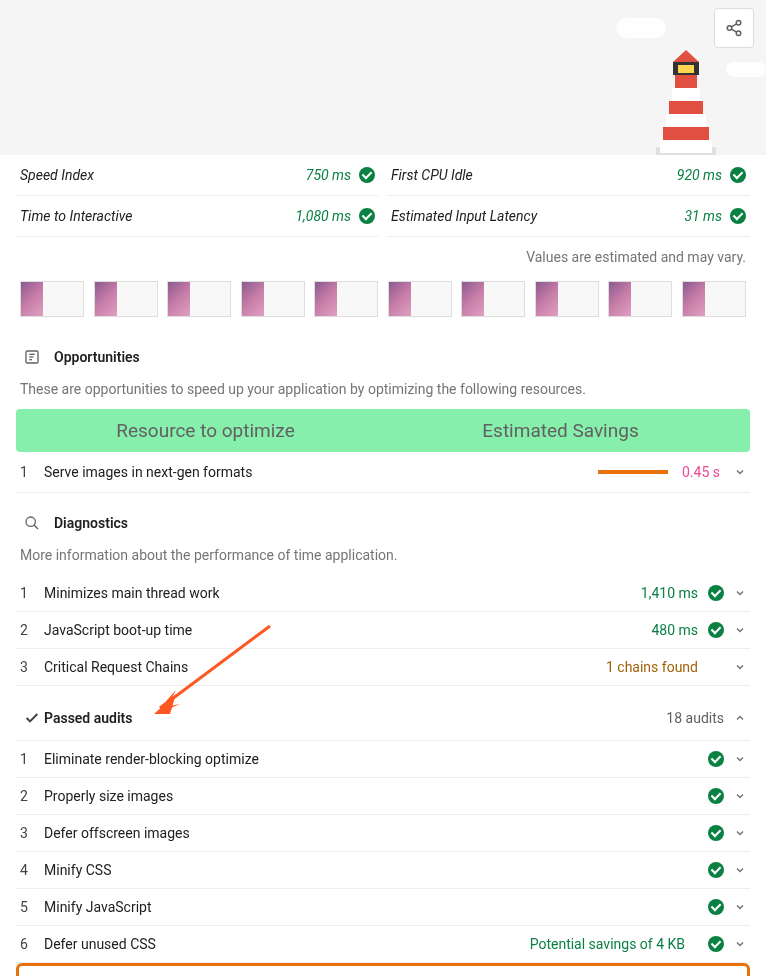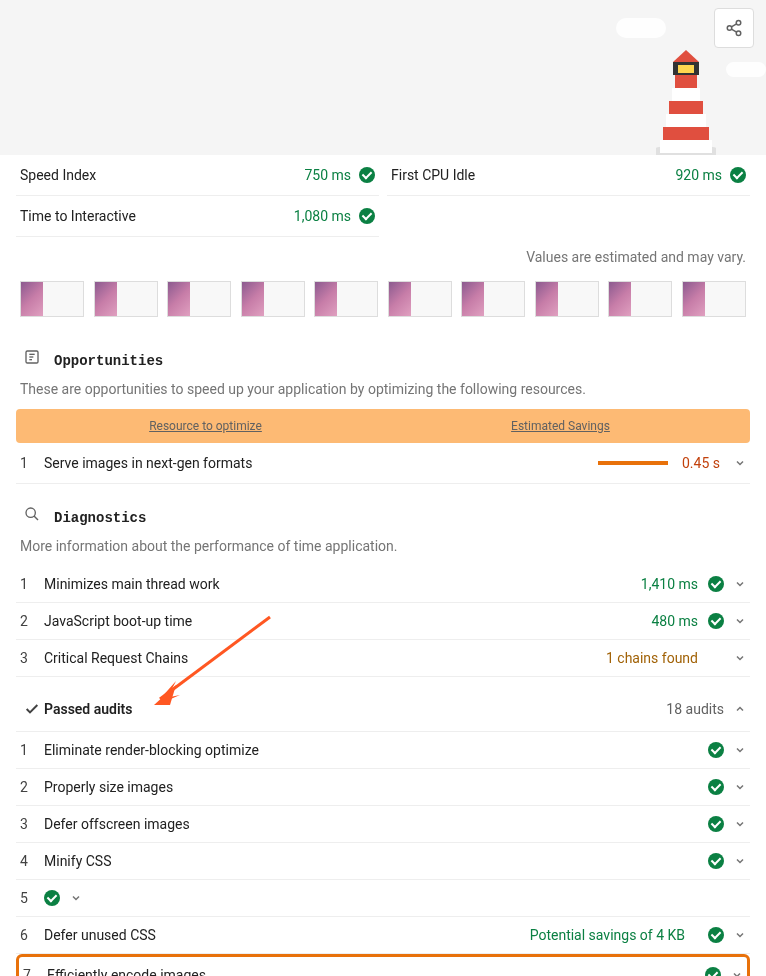--- a/index.html
+++ b/index.html
@@ -4,44 +4,44 @@
 <style>
 * { box-sizing: border-box; margin: 0; padding: 0; }
 body { font-family: -apple-system, BlinkMacSystemFont, "Segoe UI", Roboto, sans-serif; font-size: 14px; color: #212121; background: #fff; width: 766px; }
 .hero { position: relative; height: 155px; background: #f5f5f5; overflow: hidden; }
 .share-btn { position: absolute; top: 8px; right: 12px; width: 40px; height: 40px; background: #fff; border: 1px solid #ddd; border-radius: 4px; display: flex; align-items: center; justify-content: center; cursor: pointer; }
 .cloud { position: absolute; background: #fff; border-radius: 50px; }
 .cloud1 { width: 50px; height: 20px; top: 18px; right: 100px; opacity: 0.9; }
 .cloud2 { width: 40px; height: 15px; top: 62px; right: 0; opacity: 0.9; }
 .lighthouse-graphic { position: absolute; right: 50px; bottom: 0; }
 .metrics { display: flex; gap: 8px; padding: 0 16px; }
-.metric-col { flex: 1; }
+.metric-col { flex: 1; font-style: italic; }
 .metric-row { display: flex; align-items: center; justify-content: space-between; padding: 12px 4px; border-bottom: 1px solid #eee; }
 .metric-label { color: #212121; font-size: 14px; }
 .metric-value { color: #0b8043; font-size: 14px; display: flex; align-items: center; gap: 8px; }
 .check-circle { width: 16px; height: 16px; border-radius: 50%; background: #0b8043; display: inline-flex; align-items: center; justify-content: center; flex-shrink: 0; }
 .check-circle::after { content: ""; width: 4px; height: 7px; border: solid #fff; border-width: 0 2px 2px 0; transform: rotate(45deg) translate(-1px, -1px); }
 .estimate-note { text-align: right; color: #757575; padding: 12px 20px 8px; font-size: 14px; }
 .filmstrip { display: flex; gap: 8px; padding: 8px 20px 20px; justify-content: space-between; }
 .filmstrip-thumb { width: 64px; height: 36px; border: 1px solid #ddd; background: #fff; display: flex; align-items: stretch; }
 .thumb-left { width: 22px; background: linear-gradient(135deg, #8b5a8f 0%, #c77da8 50%, #e0a0c0 100%); }
 .thumb-right { flex: 1; background: #f8f8f8; }
 .section { padding: 0 16px; }
-.section-header { display: flex; align-items: flex-end; gap: 10px; padding: 8px 4px; font-family: Liberation Mono, monospace; }
+.section-header { display: flex; align-items: center; gap: 10px; padding: 8px 4px; }
 .section-icon { width: 24px; height: 24px; display: flex; align-items: center; justify-content: center; color: #616161; }
 .section-title { font-weight: 600; font-size: 14px; color: #212121; }
 .section-desc { color: #757575; font-size: 14px; padding: 4px 4px 12px; }
-.opp-header { display: flex; background: #fdba74; border-radius: 4px; padding: 10px 12px; color: #616161; font-size: 12px; text-decoration: underline; }
+.opp-header { display: flex; background: #86efac; border-radius: 4px; padding: 10px 12px; color: #616161; font-size: 19px; }
 .opp-header-left { flex: 1; text-align: center; }
 .opp-header-right { flex: 1; text-align: center; }
 .opp-row { display: flex; align-items: center; padding: 12px 4px; border-bottom: 1px solid #eee; }
 .row-num { width: 24px; color: #424242; }
 .row-label { flex: 1; }
 .opp-bar { width: 70px; height: 4px; background: #e8710a; margin-right: 14px; }
-.opp-val { color: #c2410c; margin-right: 14px; }
+.opp-val { color: #ec4899; margin-right: 14px; }
 .chevron { width: 12px; height: 12px; display: inline-flex; align-items: center; justify-content: center; cursor: pointer; }
 .chevron svg { stroke: #757575; }
 .diag-row { display: flex; align-items: center; padding: 10px 4px; border-bottom: 1px solid #eee; }
 .diag-val { color: #0b8043; margin-right: 10px; }
 .diag-plain { color: #a16207; margin-right: 10px; }
 .passed-header { display: flex; align-items: center; padding: 10px 4px; border-bottom: 1px solid #eee; cursor: pointer; }
 .passed-count { margin-left: auto; color: #616161; margin-right: 10px; }
 .audit-row { display: flex; align-items: center; padding: 10px 4px; border-bottom: 1px solid #eee; }
 .audit-extra { color: #0b8043; margin-right: 23px; }
 .highlight { border: 3px solid #e8710a; border-radius: 6px; }
@@ -84,20 +84,24 @@
       </div>
       <div class="metric-row">
         <span class="metric-label">Time to Interactive</span>
         <span class="metric-value">1,080 ms <span class="check-circle"></span></span>
       </div>
     </div>
   <div class="metric-col" id="metrics-right">
       <div class="metric-row">
         <span class="metric-label">First CPU Idle</span>
         <span class="metric-value">920 ms <span class="check-circle"></span></span>
+      </div>
+      <div class="metric-row">
+        <span class="metric-label">Estimated Input Latency</span>
+        <span class="metric-value">31 ms <span class="check-circle"></span></span>
       </div>
     </div>
 </div>
 
 <div class="estimate-note">Values are estimated and may vary.</div>
 
 <div class="filmstrip" id="filmstrip">
     <div class="filmstrip-thumb">
       <div class="thumb-left"></div>
       <div class="thumb-right"></div>
@@ -282,20 +286,21 @@
         <span class="check-circle"></span>
         <span style="width:10px"></span>
         <span class="chevron">
           <svg width="12" height="12" viewBox="0 0 24 24" fill="none" stroke-width="3">
             <polyline points="6,9 12,15 18,9"></polyline>
           </svg>
         </span>
       </div>
       <div class="audit-row">
         <span class="row-num">5</span>
+        <span class="row-label">Minify JavaScript</span>
         <span class="check-circle"></span>
         <span style="width:10px"></span>
         <span class="chevron">
           <svg width="12" height="12" viewBox="0 0 24 24" fill="none" stroke-width="3">
             <polyline points="6,9 12,15 18,9"></polyline>
           </svg>
         </span>
       </div>
       <div class="audit-row">
         <span class="row-num">6</span>

